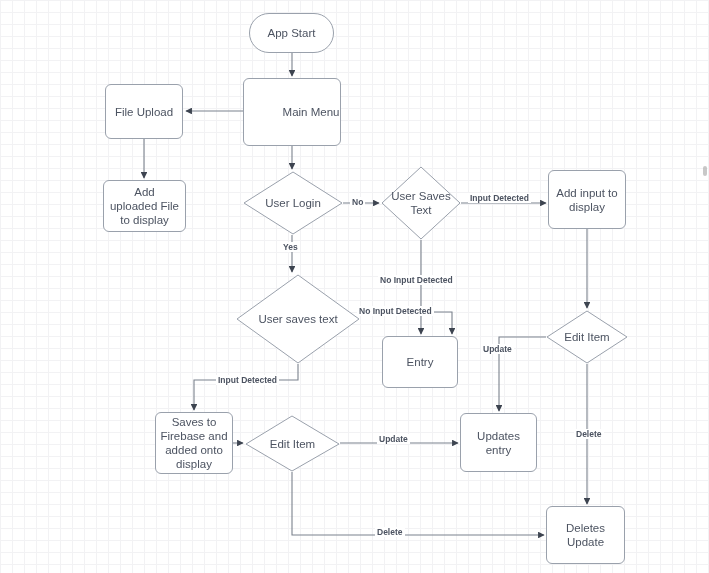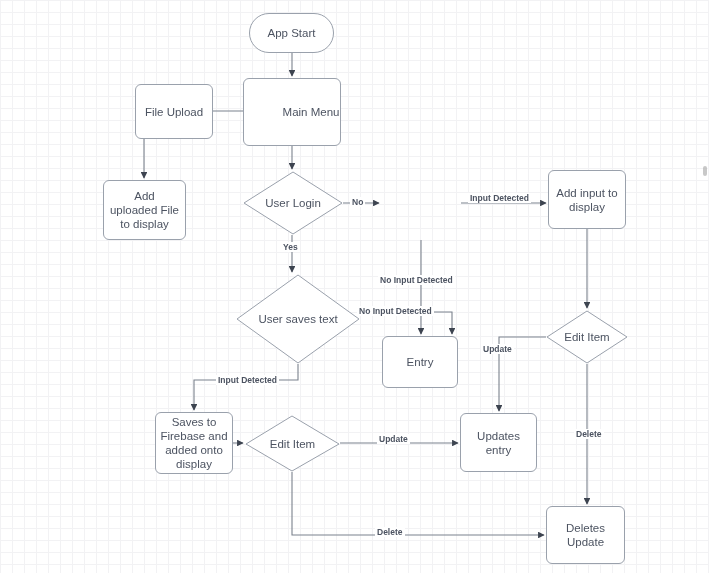--- a/index.html
+++ b/index.html
@@ -103,35 +103,41 @@
   </svg>
 
   <div class="node term" style="left:249px;top:13px;width:85px;height:40px;">
     <span>App Start</span>
   </div>
 
   <div class="node rect" style="left:243px;top:78px;width:98px;height:68px;padding-left:38px;">
     <span>Main Menu</span>
   </div>
 
-  <div class="node rect" style="left:105px;top:84px;width:78px;height:55px;margin-left:30px;">
+  <div class="node rect" style="left:105px;top:84px;width:78px;height:55px;">
     <span>File Upload</span>
   </div>
 
-  <div class="node rect" style="left:103px;top:180px;width:83px;height:60px;">
+  <div class="node rect" style="left:103px;top:180px;width:83px;height:52px;">
     <span class="ml">Add<br>uploaded File<br>to display</span>
   </div>
 
   <div class="diamond-wrap" style="left:243px;top:171px;width:100px;height:64px;">
     <svg width="100" height="64" viewBox="0 0 100 64" xmlns="http://www.w3.org/2000/svg">
       <polygon points="50,1 99,32 50,63 1,32" fill="#ffffff" stroke="#9aa1ac" stroke-width="1"></polygon>
     </svg>
     <div class="diamond-label">User Login</div>
   </div>
 
+  <div class="diamond-wrap" style="left:381px;top:166px;width:80px;height:74px;">
+    <svg width="80" height="74" viewBox="0 0 80 74" xmlns="http://www.w3.org/2000/svg">
+      <polygon points="40,1 79,37 40,73 1,37" fill="#ffffff" stroke="#9aa1ac" stroke-width="1"></polygon>
+    </svg>
+    <div class="diamond-label ml">User Saves<br>Text</div>
+  </div>
 
   <div class="node rect" style="left:548px;top:170px;width:78px;height:59px;">
     <span class="ml">Add input to<br>display</span>
   </div>
 
   <div class="diamond-wrap" style="left:236px;top:274px;width:124px;height:90px;">
     <svg width="124" height="90" viewBox="0 0 124 90" xmlns="http://www.w3.org/2000/svg">
       <polygon points="62,1 123,45 62,89 1,45" fill="#ffffff" stroke="#9aa1ac" stroke-width="1"></polygon>
     </svg>
     <div class="diamond-label">User saves text</div>

